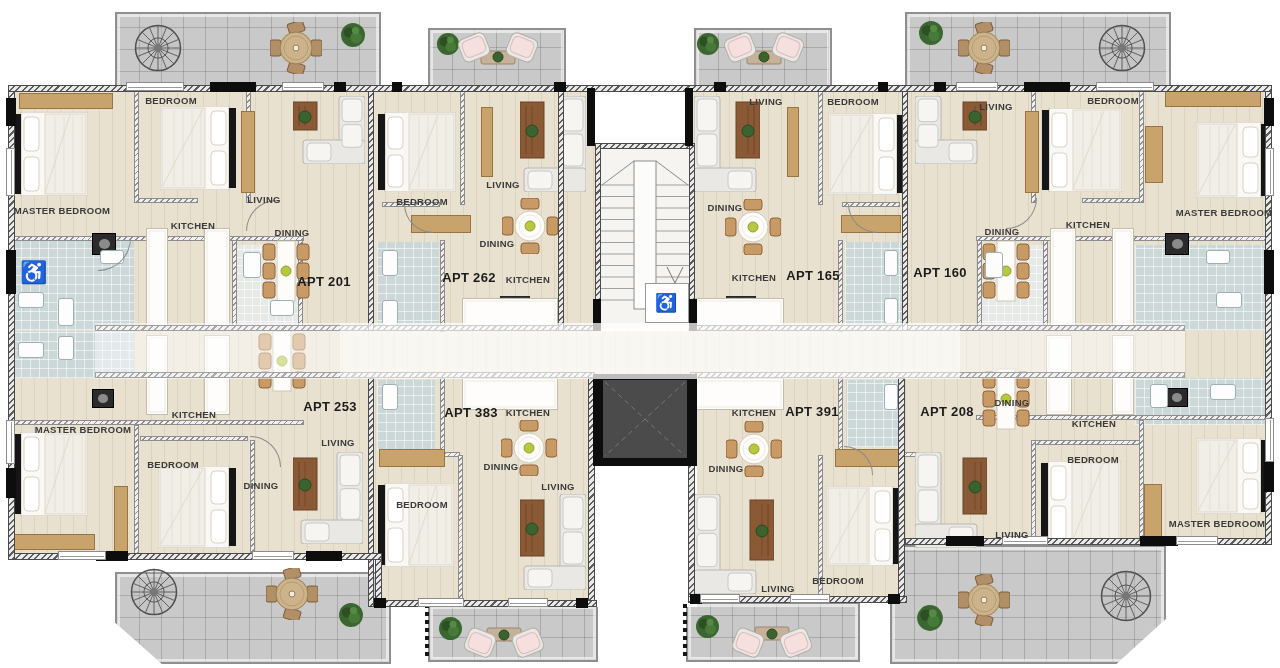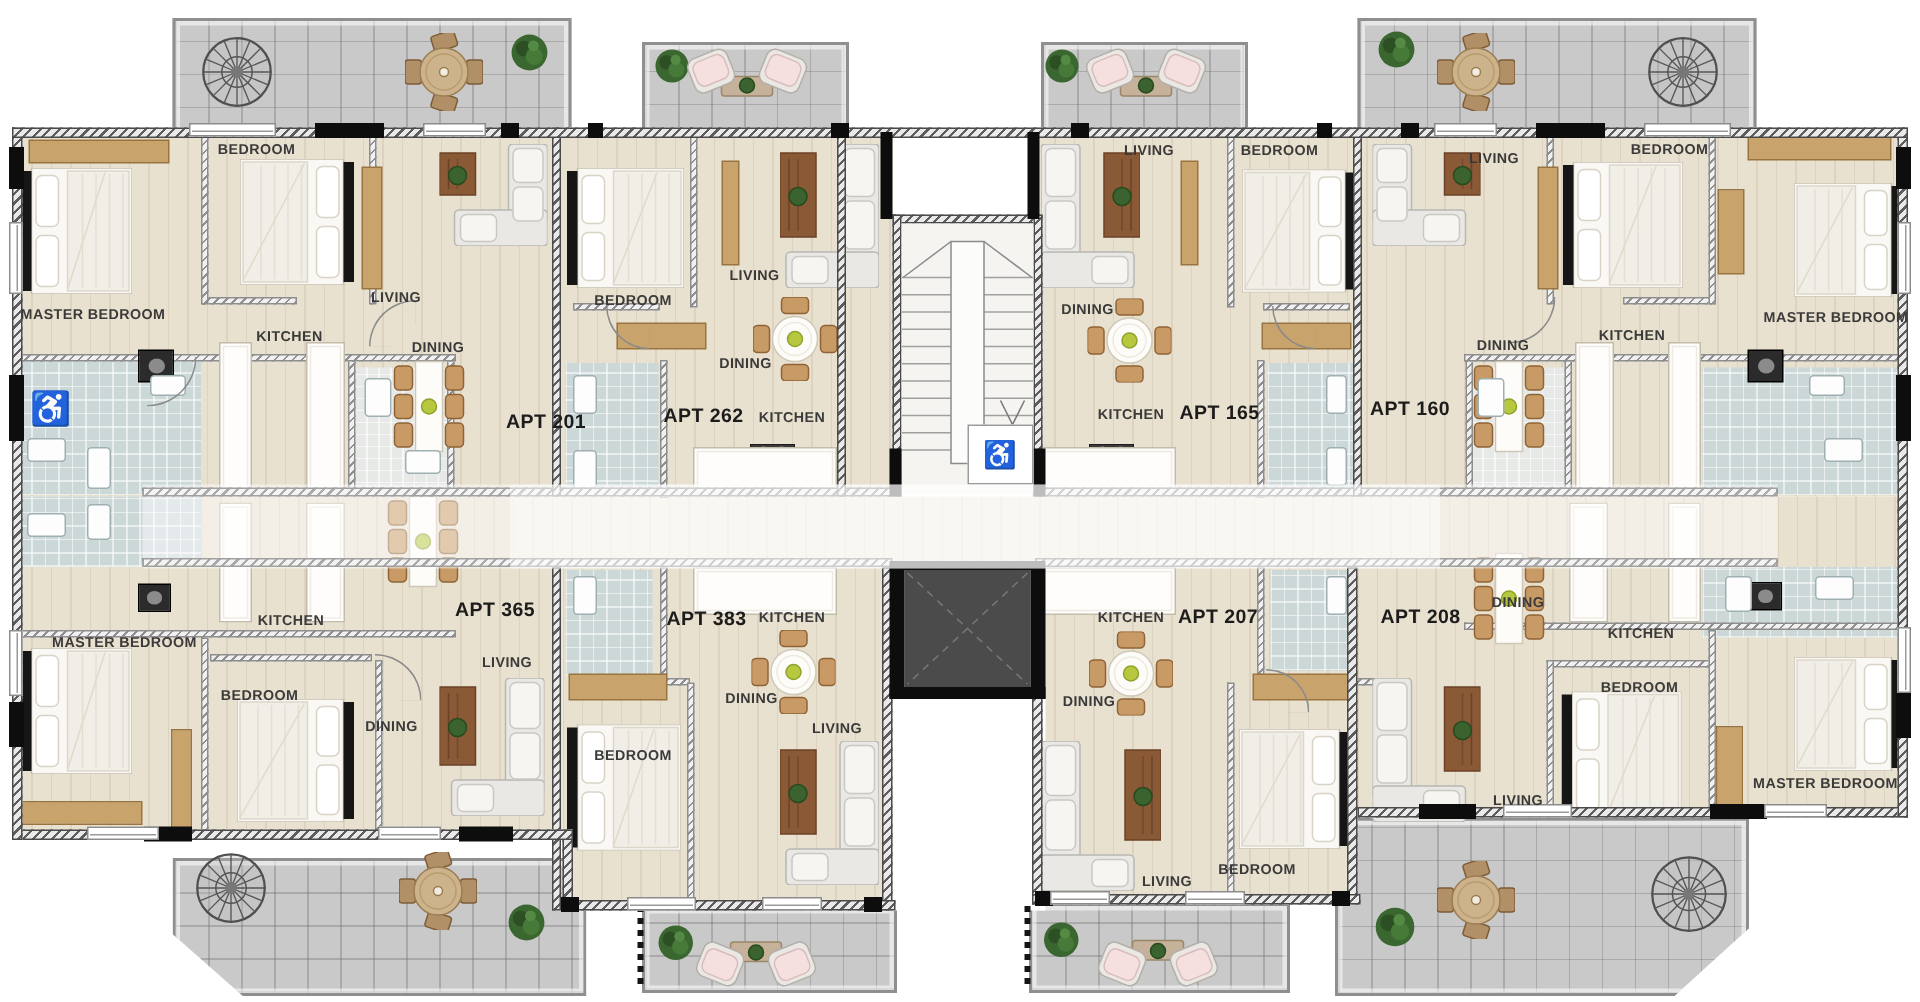--- a/index.html
+++ b/index.html
@@ -895,21 +895,21 @@
     <div class="abs terr" style="left: 428px; top: 28px; width: 134px; height: 62px;"></div>
     <div class="abs terr" style="left: 890px; top: 545px; width: 272px; height: 115px; clip-path: polygon(0px 0px, 100% 0px, 100% 62%, 82% 100%, 0px 100%);"></div>
     <div class="abs terr" style="left: 115px; top: 572px; width: 272px; height: 88px; clip-path: polygon(0px 0px, 100% 0px, 100% 100%, 17% 100%, 0px 55%);"></div>
     <div class="abs terr" style="left: 905px; top: 12px; width: 262px; height: 80px;"></div>
     <div class="abs terr" style="left: 115px; top: 12px; width: 262px; height: 80px;"></div>
   <span class="lbl" style="left:62px;top:210px">MASTER BEDROOM</span>
   <span class="lbl" style="left:171px;top:100px">BEDROOM</span>
   <span class="lbl" style="left:264px;top:199px">LIVING</span>
   <span class="lbl" style="left:193px;top:225px">KITCHEN</span>
   <span class="lbl" style="left:292px;top:232px">DINING</span>
-  <span class="apt" style="left:364px;top:281px">APT 201</span>
+  <span class="apt" style="left:324px;top:281px">APT 201</span>
 
   <span class="lbl" style="left:422px;top:201px">BEDROOM</span>
   <span class="lbl" style="left:503px;top:184px">LIVING</span>
   <span class="lbl" style="left:497px;top:243px">DINING</span>
   <span class="lbl" style="left:528px;top:279px">KITCHEN</span>
   <span class="apt" style="left:469px;top:277px">APT 262</span>
 
   <span class="lbl" style="left:766px;top:101px">LIVING</span>
   <span class="lbl" style="left:853px;top:101px">BEDROOM</span>
   <span class="lbl" style="left:725px;top:207px">DINING</span>
@@ -921,33 +921,33 @@
   <span class="lbl" style="left:1224px;top:212px">MASTER BEDROOM</span>
   <span class="lbl" style="left:1088px;top:224px">KITCHEN</span>
   <span class="lbl" style="left:1002px;top:231px">DINING</span>
   <span class="apt" style="left:940px;top:272px">APT 160</span>
 
   <span class="lbl" style="left:83px;top:429px">MASTER BEDROOM</span>
   <span class="lbl" style="left:194px;top:414px">KITCHEN</span>
   <span class="lbl" style="left:173px;top:464px">BEDROOM</span>
   <span class="lbl" style="left:261px;top:485px">DINING</span>
   <span class="lbl" style="left:338px;top:442px">LIVING</span>
-  <span class="apt" style="left:330px;top:406px">APT 365</span>
+  <span class="apt" style="left:330px;top:406px">APT 253</span>
 
   <span class="lbl" style="left:528px;top:412px">KITCHEN</span>
   <span class="lbl" style="left:501px;top:466px">DINING</span>
   <span class="lbl" style="left:422px;top:504px">BEDROOM</span>
   <span class="lbl" style="left:558px;top:486px">LIVING</span>
   <span class="apt" style="left:471px;top:412px">APT 383</span>
 
   <span class="lbl" style="left:754px;top:412px">KITCHEN</span>
   <span class="lbl" style="left:726px;top:468px">DINING</span>
   <span class="lbl" style="left:778px;top:588px">LIVING</span>
   <span class="lbl" style="left:838px;top:580px">BEDROOM</span>
-  <span class="apt" style="left:812px;top:411px">APT 207</span>
+  <span class="apt" style="left:812px;top:411px">APT 391</span>
 
   <span class="lbl" style="left:1012px;top:402px">DINING</span>
   <span class="lbl" style="left:1094px;top:423px">KITCHEN</span>
   <span class="lbl" style="left:1093px;top:459px">BEDROOM</span>
   <span class="lbl" style="left:1217px;top:523px">MASTER BEDROOM</span>
   <span class="lbl" style="left:1012px;top:534px">LIVING</span>
   <span class="apt" style="left:947px;top:411px">APT 208</span>
 
   <span class="wc" style="left:20px;top:262px;font-size:22px">♿</span>
   <div class="abs wcbox" style="left:645px;top:283px;width:44px;height:40px">

